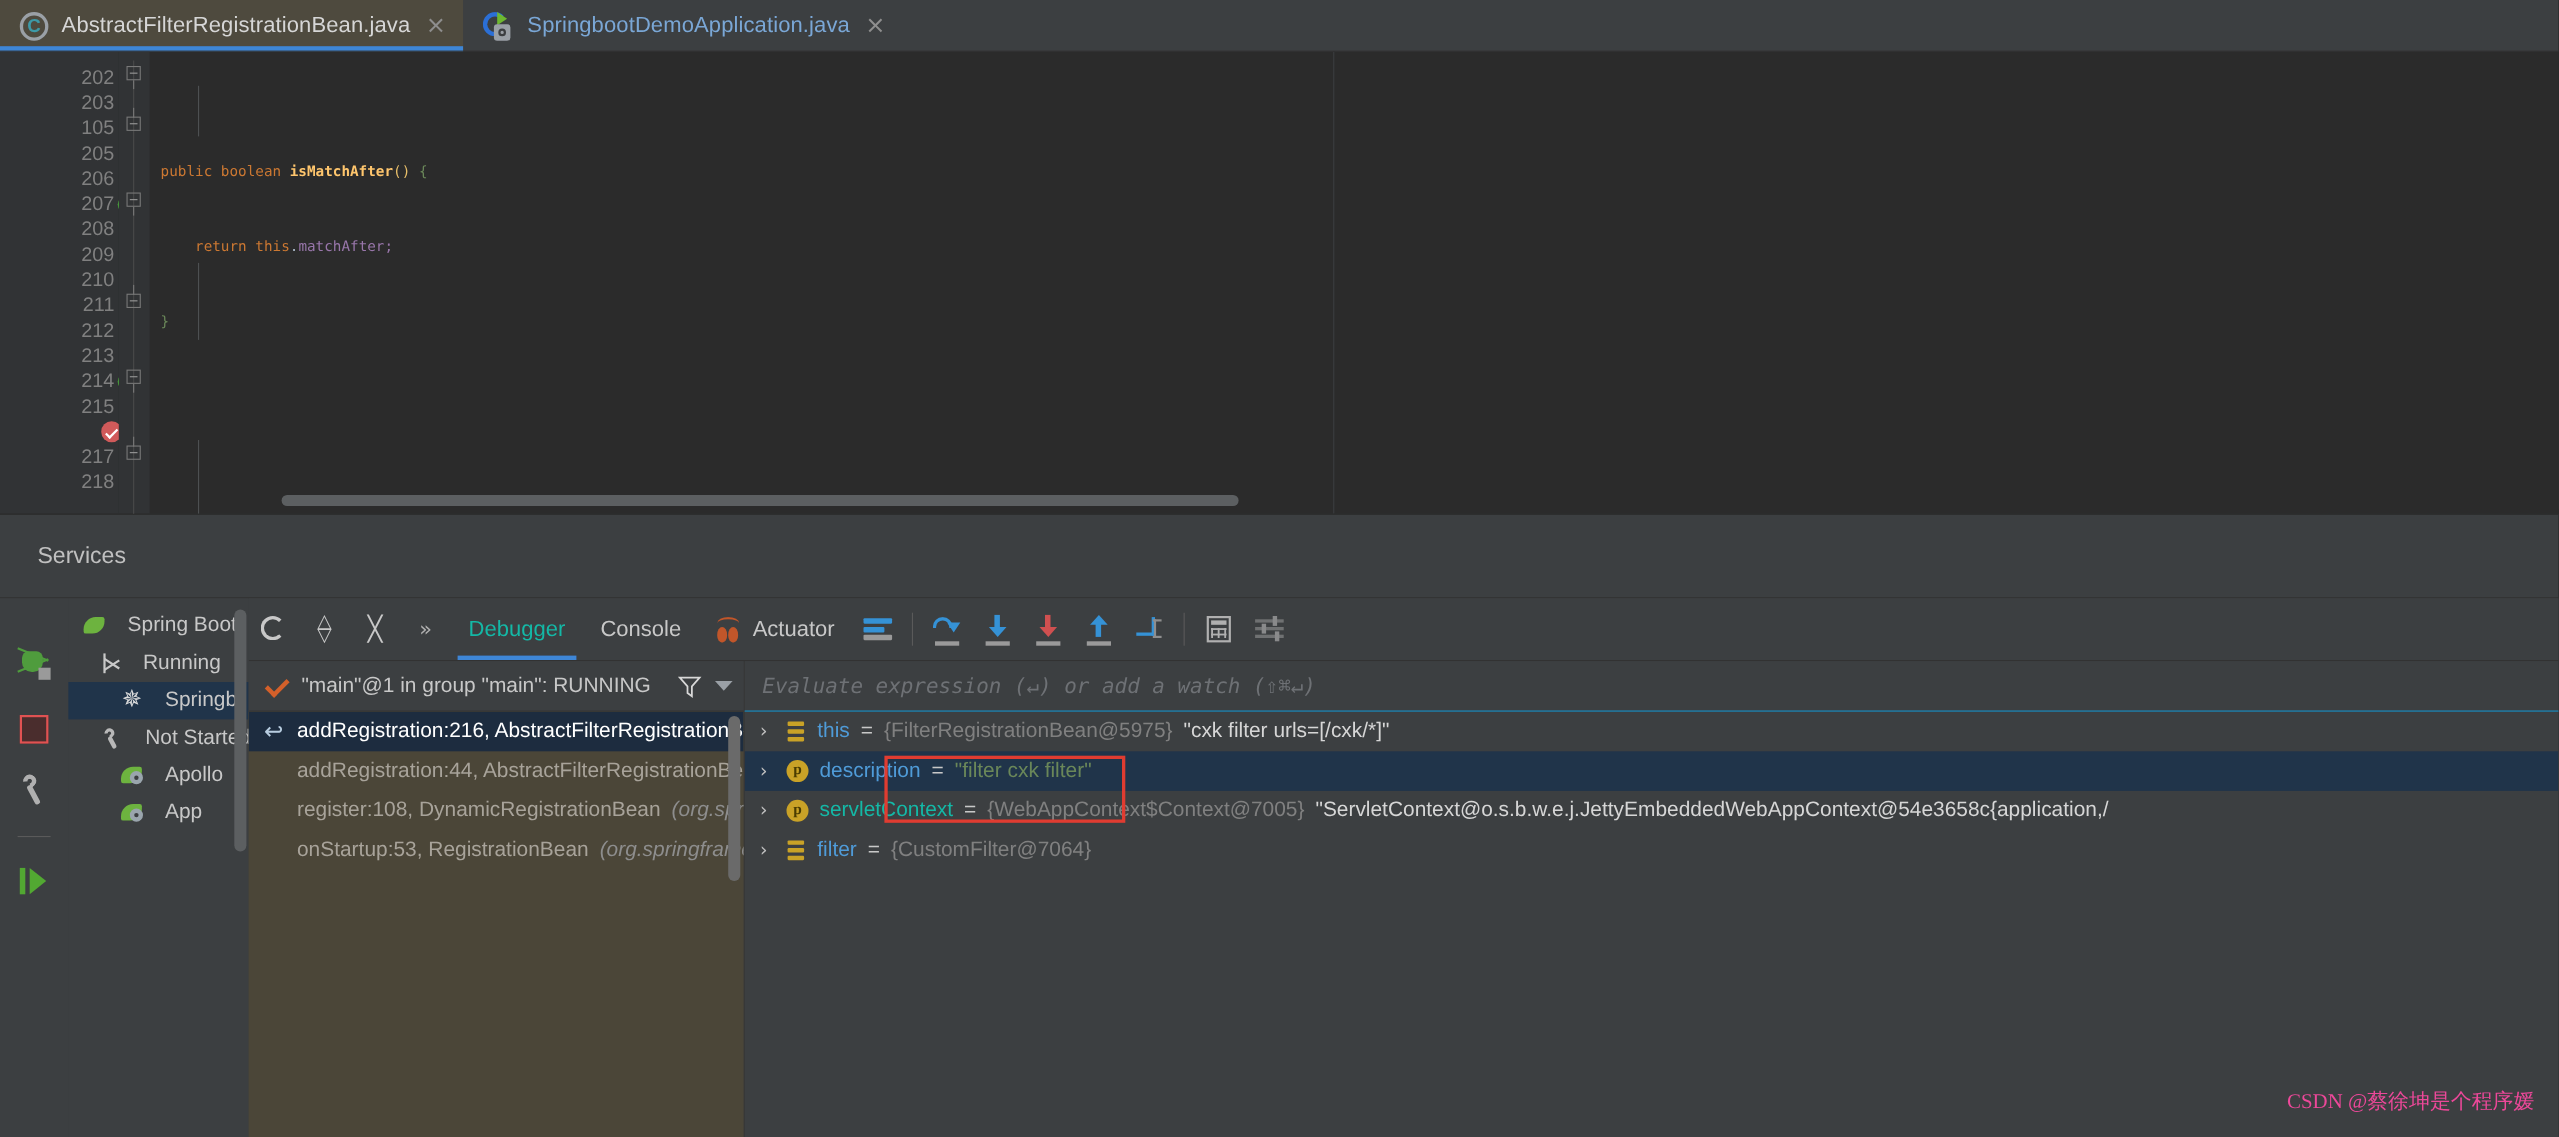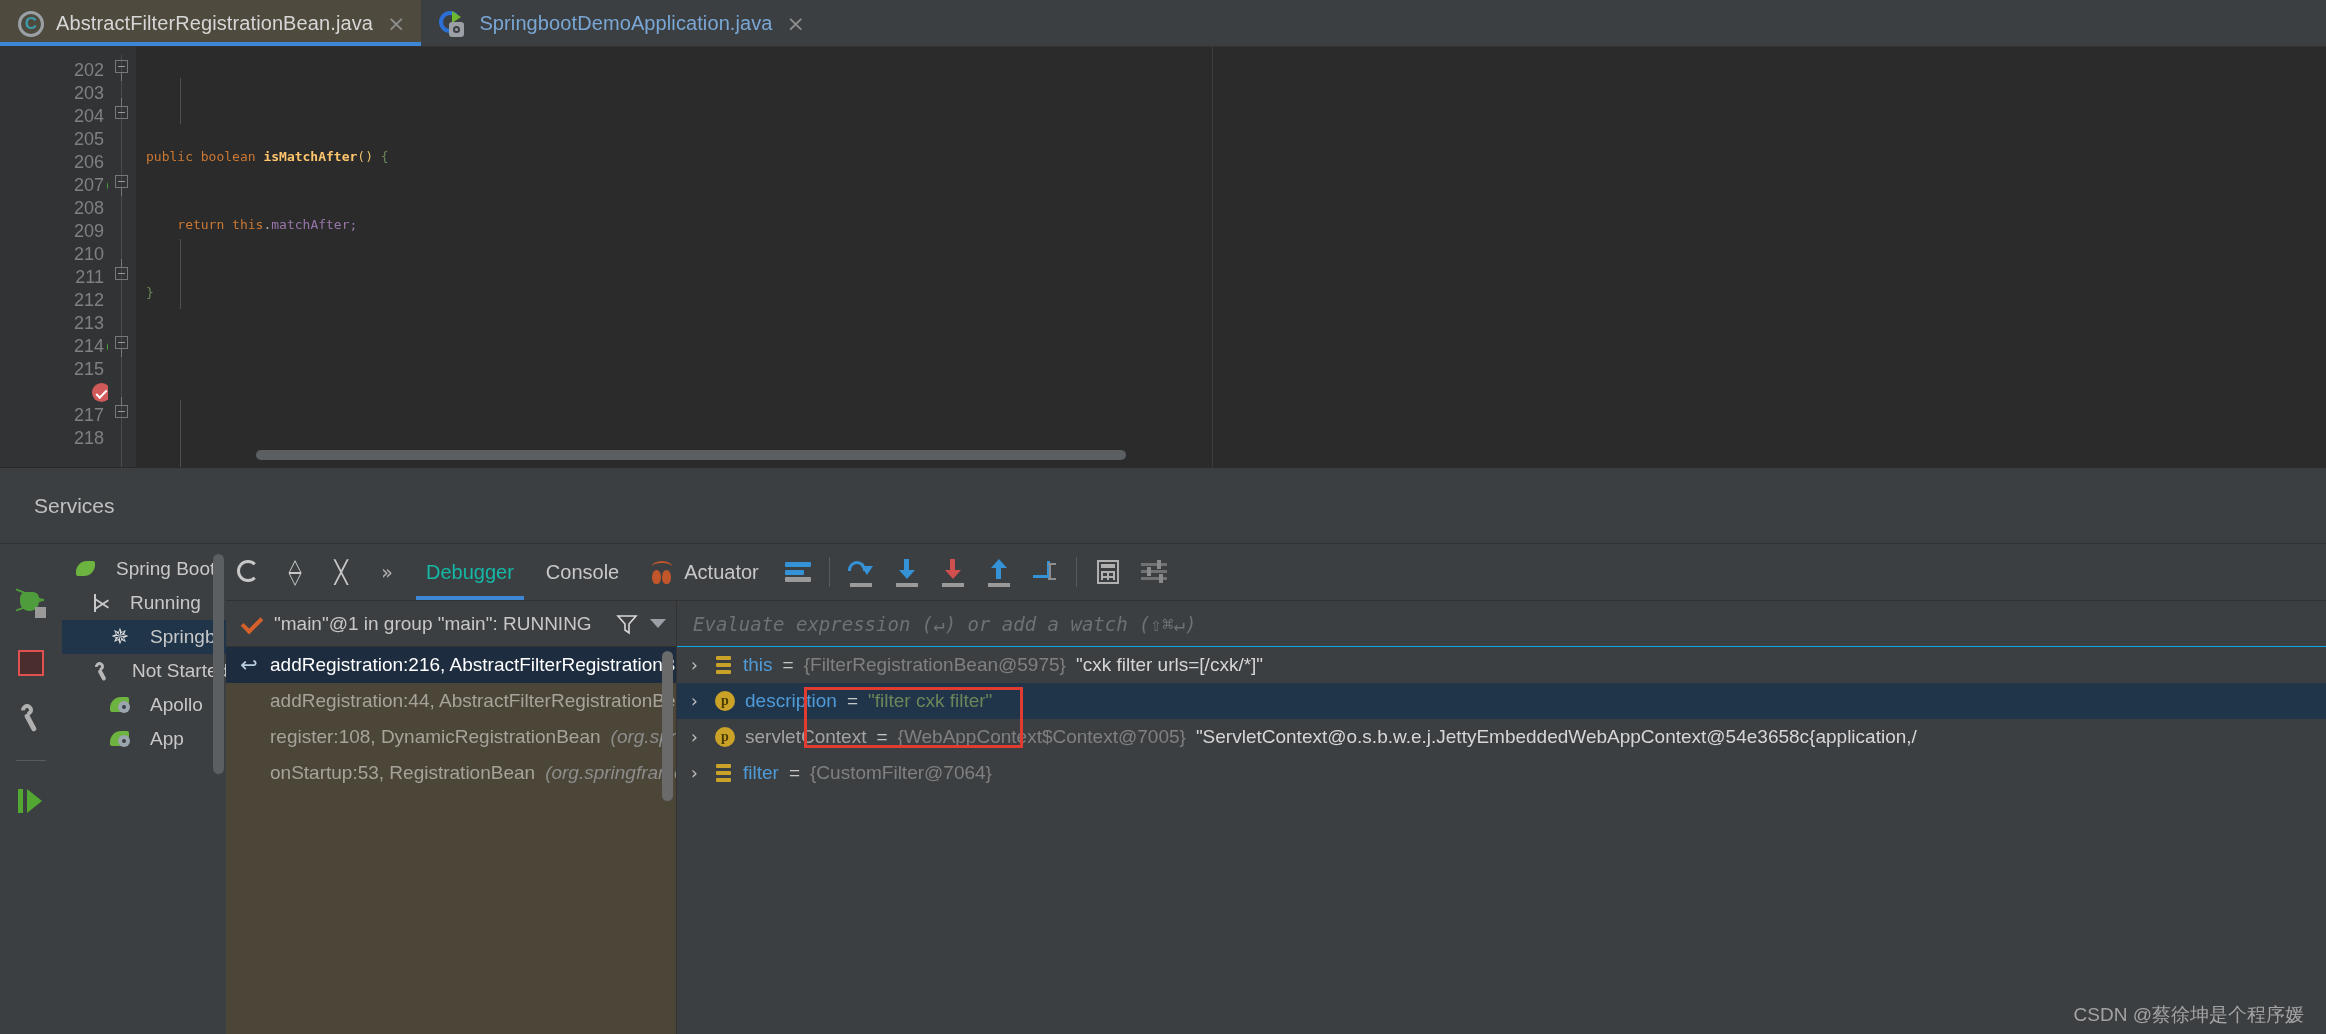--- a/index.html
+++ b/index.html
@@ -612,35 +612,35 @@
     width:18px;height:20px;position:relative;flex:0 0 auto;
   }
   .ic-obj span{position:absolute;left:1px;width:15px;height:4px;background:#c9a227;border-radius:1px;}
   .ic-obj .o1{top:1px;}.ic-obj .o2{top:8px;}.ic-obj .o3{top:15px;}
   .ic-param {
     width:20px;height:20px;border-radius:50%;background:#c9a227;flex:0 0 auto;
     display:flex;align-items:center;justify-content:center;color:#4a3c00;font-size:14px;font-weight:bold;
     font-family:"Liberation Serif", serif;
   }
   .vname { color:#4f9bd8; }
-  .vname.pink { color:#a3a3a3; }
+  .vname.pink { color:#14b8a6; }
   .veq { color:#c8c8c8; }
   .vtype { color:#808080; }
   .vval { color:#d6d6d6; }
   .vstr { color:#6a8759; }
   .redbox {
     position:absolute;
     border: 3px solid #e03c31;
     pointer-events: none;
   }
   .watermark {
     position: absolute;
-    right: 22px; bottom: 6px;
-    font-size: 19px; color: #a3a3a3;
-    font-family: Liberation Sans, sans-serif;
+    right: 22px; bottom: 20px;
+    font-size: 19px; color: #ec4899;
+    font-family: Liberation Serif, serif;
   }
 </style>
 </head>
 <body>
 
 <div class="app">
 
   <div class="tabbar">
     <div class="tab active">
       <span class="icon-java"></span>
@@ -664,21 +664,21 @@
       <div class="gutter-line">
           <span class="gln">202</span>
         </div>
       <div class="gutter-line">
           <span class="gln">203</span>
           <span class="gmark" style="right:-22px">
             <span class="bp-rollback"></span>
           </span>
         </div>
       <div class="gutter-line">
-          <span class="gln">204</span>
+          <span class="gln">105</span>
         </div>
       <div class="gutter-line">
           <span class="gln">205</span>
         </div>
       <div class="gutter-line">
           <span class="gln">206</span>
         </div>
       <div class="gutter-line">
           <span class="gln">207</span>
           <span class="gmark" style="right:-26px;gap:1px">

